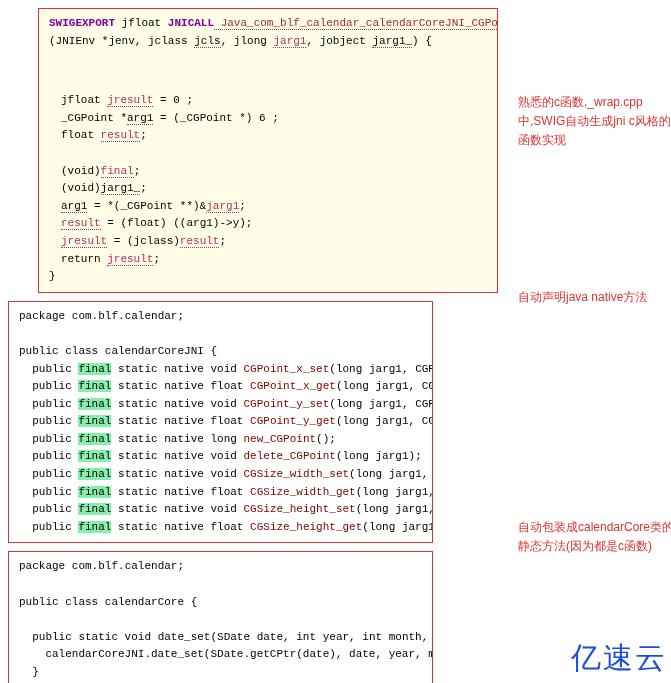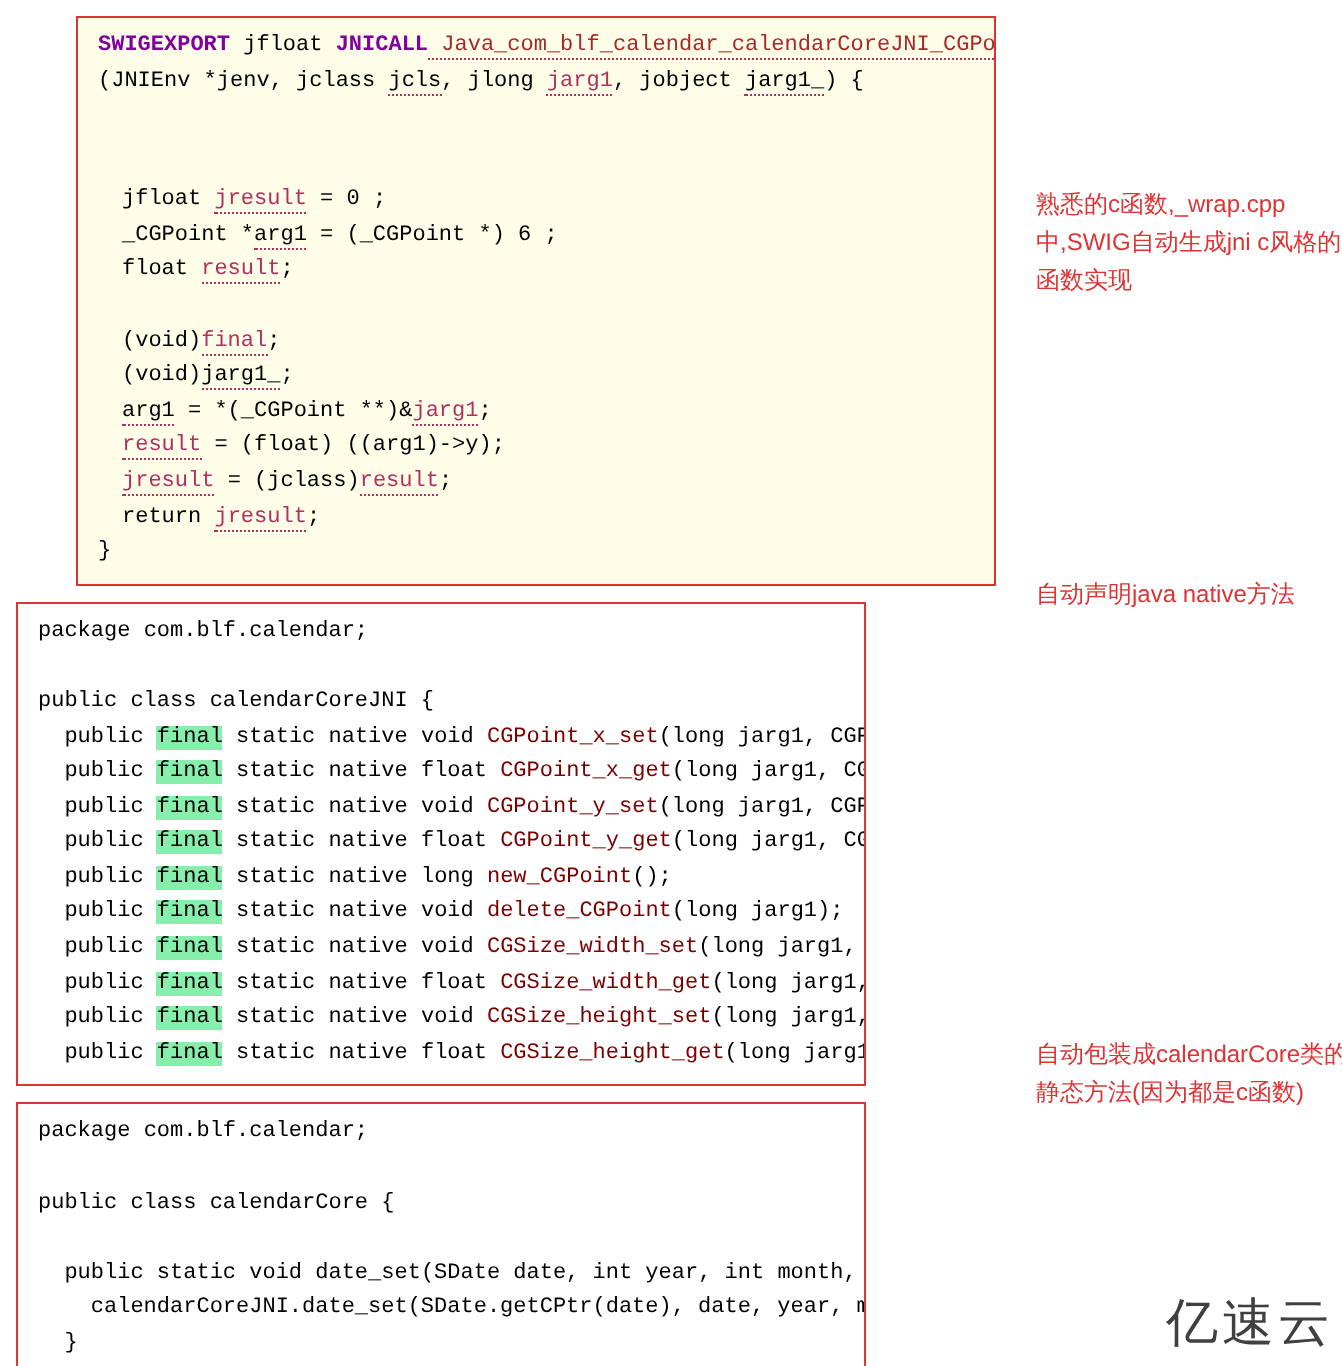--- a/index.html
+++ b/index.html
@@ -11,21 +11,21 @@
 .a2 { top:280px; left:510px; }
 .a3 { top:510px; left:510px; }
 .kw { color:#000; font-weight:normal; }
 .mac { color:#8000a0; font-weight:bold; }
 .cls { color:#a52a2a; }
 .hl { background:#86efac; }
 .ul { border-bottom:1px dotted #b03060; }
 .idr { color:#b03060; }
 .nm { color:#7a0000;text-align:center; }
 .rw { position:relative; }
-.wm { position:absolute; right:4px; bottom:4px; font-size:26px; color:#404040; font-family:Arial,sans-serif; letter-spacing:2px; }
+.wm { position:absolute; right:4px; bottom:4px; font-size:30px; color:#1d4ed8; font-family:Arial,sans-serif; letter-spacing:2px; }
 </style>
 </head>
 <body>
 
 <div class="rw">
 
 <div class="annot a1">熟悉的c函数,_wrap.cpp中,SWIG自动生成jni c风格的函数实现</div>
 <div class="annot a2">自动声明java native方法</div>
 <div class="annot a3">自动包装成calendarCore类的静态方法(因为都是c函数)</div>
 

